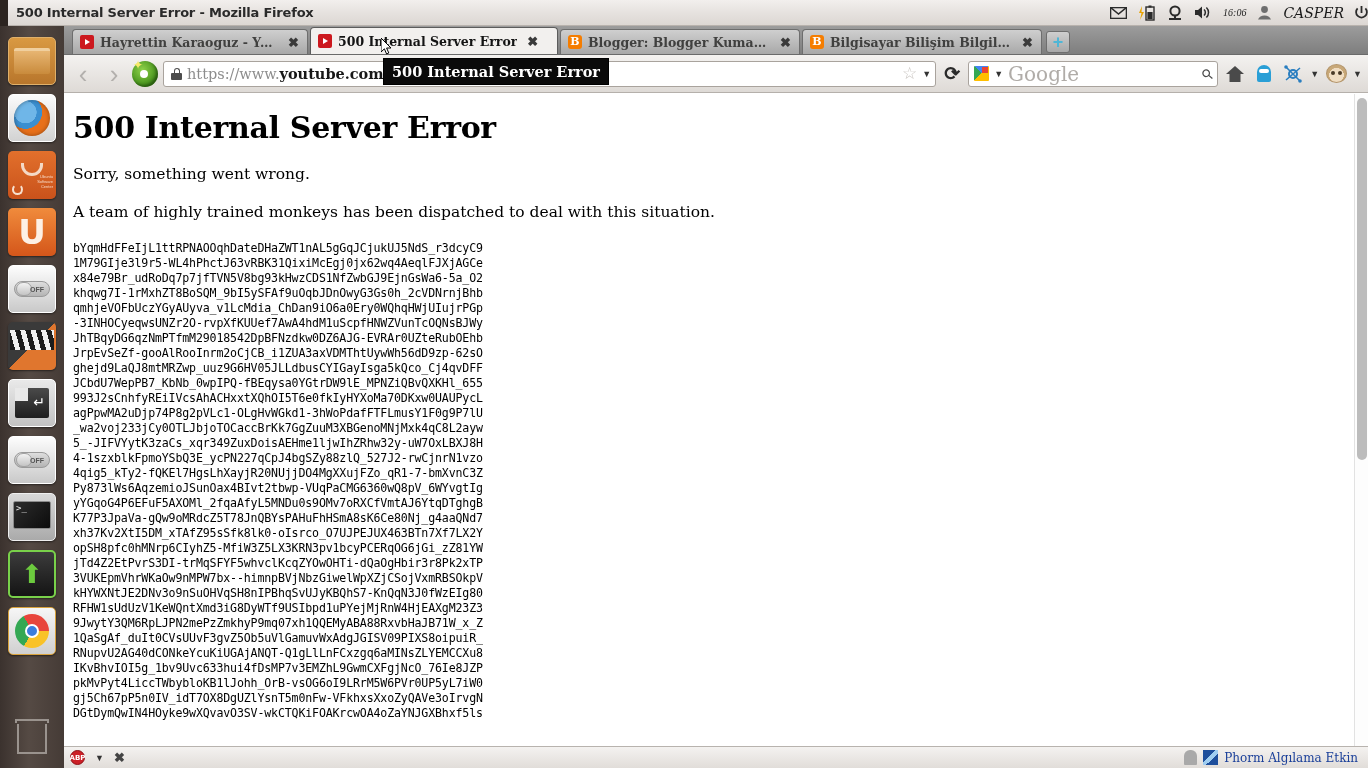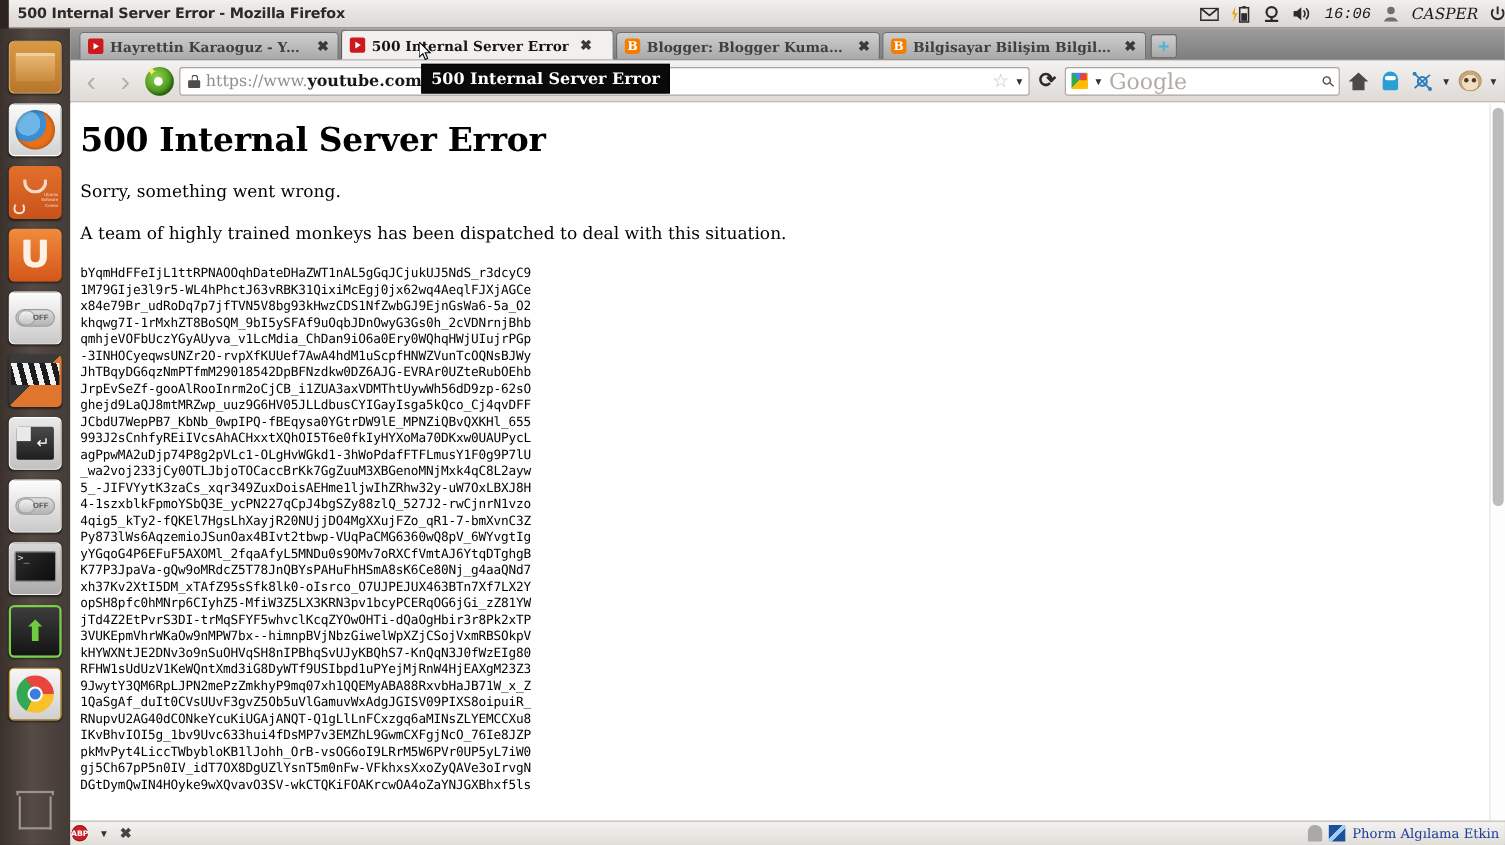--- a/index.html
+++ b/index.html
@@ -18,22 +18,22 @@
     display: flex; align-items: center; gap: 31px;
   }
   #panel-title {
     font-family: "DejaVu Sans", sans-serif;
     font-size: 13px; font-weight: bold; color: #2a2a2a;
     margin-left: 8px; letter-spacing: -0.2px;
   }
   #tray { margin-left: auto; display: flex; align-items: center; gap: 11px; padding-right: 8px; }
   .tray-item { display: flex; align-items: center; height: 26px; cursor: default; }
   .tray-clock {
-    font-family: Liberation Mono, monospace; font-style: italic;
-    font-size: 14px; color: #1a1a1a;
+    font-family: Liberation Serif, serif; font-style: italic;
+    font-size: 10px; color: #1a1a1a;
   }
   .tray-user {
     font-family: "DejaVu Serif", serif; font-style: italic;
     font-size: 14px; color: #1a1a1a;
   }
 
   
   #launcher {
     position: absolute; left: 0; top: 26px; width: 64px; height: 742px;
     background: linear-gradient(to right, #3b322e 0%, #554a44 45%, #453b36 100%);
@@ -268,21 +268,21 @@
   #scroll-thumb {
     position:absolute; left:2px; top:4px; width:10px; height:362px;
     background:#bcbcbc; border-radius:5px;
   }
 
   
   #statusbar {
     position:absolute; left:0; bottom:0; width:1304px; height:22px;
     background: linear-gradient(to bottom,#f4f2f0,#e1ddd9);
     border-top:1px solid #b8b3ae;
-    display:flex; align-items:center; padding:0 1px; gap:10px;
+    display:flex; align-items:center; padding:0 6px; gap:10px;
   }
   .abp {
     width:15px;height:15px;border-radius:50%;
     background:#cc2027; border:1.5px solid #8d1016;
     color:#fff; font-size:7px; font-weight:bold;
     display:flex;align-items:center;justify-content:center;
     font-family:"DejaVu Sans",sans-serif;
   }
   .sb-x { color:#444; font-size:13px; font-weight:bold; }
   #sb-right { margin-left:auto; display:flex; align-items:center; gap:6px; padding-right:4px;}

